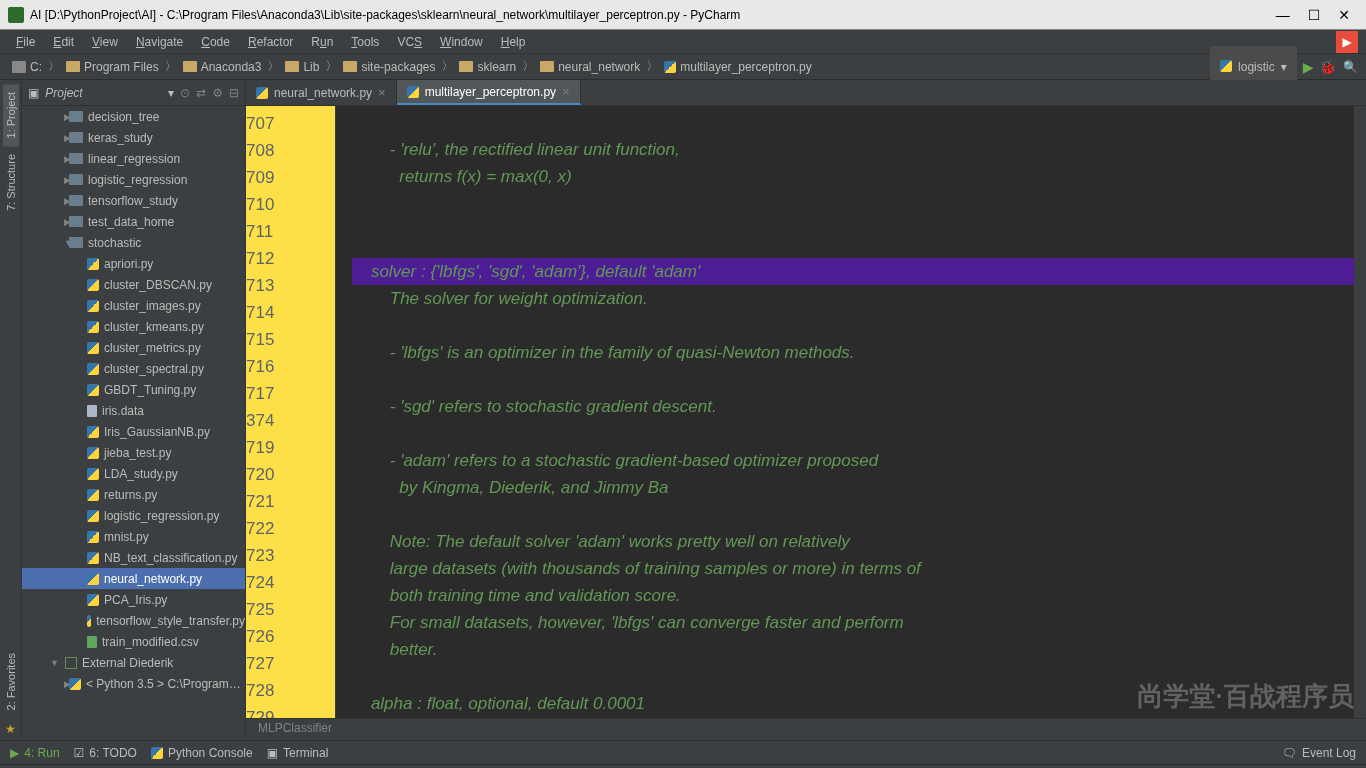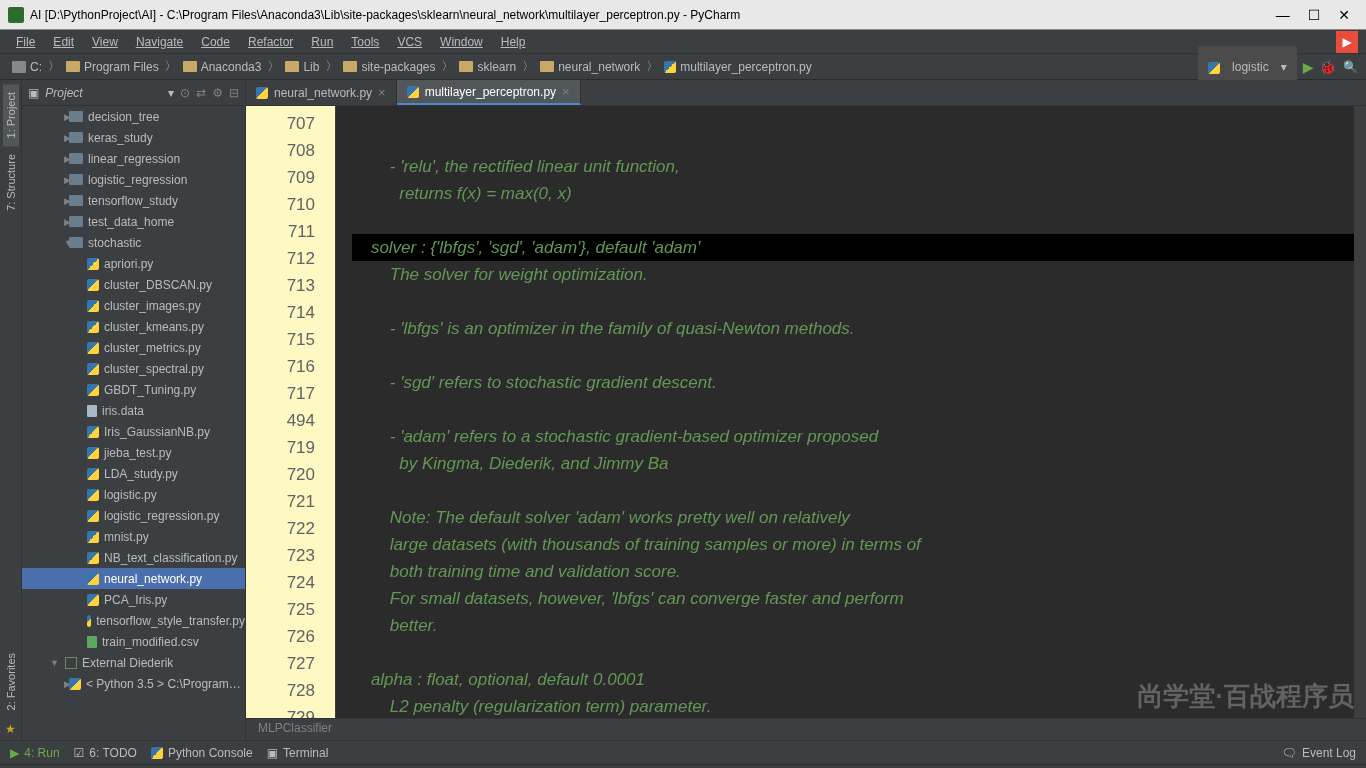--- a/index.html
+++ b/index.html
@@ -2,31 +2,31 @@
 <html><head>
 <meta charset="utf-8">
 <style>
 * { margin:0; padding:0; box-sizing:border-box; font-family:"Segoe UI",Arial,sans-serif; }
 body { background:#2b2b2b; color:#a9b7c6; font-size:12px; width:1366px; height:768px; overflow:hidden; position:relative; }
 .titlebar { height:30px; background:#e8e8e8; color:#000; display:flex; align-items:center; padding:0 8px; border-bottom:1px solid #888; }
 .titlebar .ticon { width:16px; height:16px; background:#2d6b2d; margin-right:6px; border-radius:2px; }
 .titlebar .title { flex:1; font-size:12px; }
 .winctrls { display:flex; gap:18px; padding-right:8px; font-size:14px; }
 .menubar { height:24px; background:#3c3f41; display:flex; align-items:center; padding:0 8px; gap:2px; border-bottom:1px solid #323232; }
-.menubar span { padding:2px 8px; color:#bbbbbb; cursor:pointer;text-decoration:underline; }
+.menubar span { padding:2px 8px; color:#bbbbbb; cursor:pointer; }
 .menubar span u { text-decoration:underline; }
 .menubar .right { margin-left:auto; display:flex; align-items:center; gap:6px; }
 .stopicon { width:22px; height:22px; background:#e74c3c; display:flex; align-items:center; justify-content:center; color:#fff; font-size:12px; }
 .navbar { height:26px; background:#3c3f41; display:flex; align-items:center; padding:0 8px; gap:2px; border-bottom:1px solid #2b2b2b; }
 .crumb { display:flex; align-items:center; gap:4px; color:#bbbbbb; padding:0 4px; cursor:pointer; }
 .folder-ico { width:14px; height:11px; background:#c9a767; border-radius:1px; display:inline-block; }
 .py-ico { width:12px; height:12px; background:linear-gradient(135deg,#3776ab 50%,#ffd43b 50%); border-radius:2px; display:inline-block; }
 .disk-ico { width:14px; height:12px; background:#888; border-radius:1px; display:inline-block; }
 .navbar .right { margin-left:auto; display:flex; align-items:center; gap:6px; }
-.runcfg { background:#4b4b4b; color:#bbb; padding:14px 10px; border-radius:3px; display:flex; align-items:flex-end; gap:12px; cursor:pointer; }
+.runcfg { background:#4b4b4b; color:#bbb; padding:14px 10px; border-radius:3px; display:flex; align-items:flex-start; gap:6px; cursor:pointer; }
 .run-ico { color:#6aab4a; font-size:14px; }
 .bug-ico { color:#6aab4a; font-size:14px; }
 .content { display:flex; height:660px; }
 .leftstrip { width:22px; background:#3c3f41; border-right:1px solid #323232; display:flex; flex-direction:column; align-items:center; padding-top:4px; }
 .leftstrip .vtab { writing-mode:vertical-rl; transform:rotate(180deg); color:#bbbbbb; padding:8px 2px; font-size:11px; cursor:pointer; }
 .leftstrip .vtab.active { background:#515658; }
 .sidebar { width:224px; background:#3c3f41; border-right:1px solid #323232; display:flex; flex-direction:column; }
 .sidehead { height:26px; display:flex; align-items:center; padding:0 6px; gap:6px; border-bottom:1px solid #323232; color:#bbbbbb; }
 .sidehead .title { flex:1;font-style:italic; }
 .sidehead .ico { color:#808080; cursor:pointer; font-size:12px; }
@@ -41,23 +41,23 @@
 .dir-ico { width:14px; height:11px; background:#6a7d8c; border-radius:1px; display:inline-block; }
 .file-ico { width:10px; height:12px; background:#a9b7c6; border-radius:1px; display:inline-block; }
 .csv-ico { width:10px; height:12px; background:#5da85d; border-radius:1px; display:inline-block; }
 .lib-ico { width:12px; height:12px; border:1px solid #6a8759; display:inline-block; }
 .editor { flex:1; display:flex; flex-direction:column; background:#2b2b2b; position:relative; }
 .tabs { height:26px; background:#3c3f41; display:flex; align-items:stretch; border-bottom:1px solid #323232; }
 .tab { display:flex; align-items:center; padding:0 10px; gap:6px; color:#bbbbbb; font-size:12px; cursor:pointer; border-right:1px solid #323232; }
 .tab.active { background:#515658; color:#fff; border-bottom:2px solid #4a88c7; }
 .tab .close { color:#808080; font-size:13px; }
 .code { flex:1; display:flex; overflow:hidden; font-family:Consolas,monospace; font-size:17px; }
-.gutter { width:90px; background:#fef9c3; color:#606366; text-align:right; padding:4px 20px 4px 0; line-height:27px; border-right:1px solid #3c3f41; }
-.src { flex:1; padding:20px 0 4px 16px; line-height:27px; color:#629755; font-style:italic; white-space:pre; position:relative; }
-.src .hl { background:#000000; display:block; }
+.gutter { width:90px; background:#fde047; color:#606366; padding:4px 20px 4px 0; line-height:27px; border-right:1px solid #3c3f41; }
+.src { flex:1; padding:3px 0 4px 16px; line-height:27px; color:#629755; font-style:italic; white-space:pre; position:relative; }
+.src .hl { background:#4c1d95; display:block;margin-top:41px; }
 .rstrip { width:12px; background:#3c3f41; }
 .breadcrumb2 { height:22px; background:#3c3f41; color:#808080; padding:2px 12px; font-size:12px; border-top:1px solid #323232; }
 .bottombar { height:24px; background:#3c3f41; display:flex; align-items:center; padding:0 10px; gap:14px; color:#bbbbbb; border-top:1px solid #323232; }
 .bottombar .item { display:flex; align-items:center; gap:5px; cursor:pointer; }
 .bottombar .right { margin-left:auto; }
 .statusbar { height:24px; background:#3c3f41; display:flex; align-items:center; padding:0 10px; gap:16px; color:#808080; border-top:1px solid #2b2b2b; font-size:11px; }
 .star-ico { color:#c9a227; }
 .run-green { color:#6aab4a; }
 .watermark { position:absolute; right:12px; bottom:54px; color:rgba(200,200,200,0.35); font-size:26px; font-weight:bold; font-family:"Microsoft YaHei",sans-serif; pointer-events:none; }
 </style>
@@ -249,21 +249,21 @@
           <span>jieba_test.py</span>
         </div>
         <div class="row d1">
           <span class="arw"></span>
           <span class="py-ico"></span>
           <span>LDA_study.py</span>
         </div>
         <div class="row d1">
           <span class="arw"></span>
           <span class="py-ico"></span>
-          <span>logistic.py</span>
+          <span>returns.py</span>
         </div>
         <div class="row d1">
           <span class="arw"></span>
           <span class="py-ico"></span>
           <span>logistic_regression.py</span>
         </div>
         <div class="row d1">
           <span class="arw"></span>
           <span class="py-ico"></span>
           <span>mnist.py</span>
@@ -325,21 +325,21 @@
           <div>708</div>
           <div>709</div>
           <div>710</div>
           <div>711</div>
           <div>712</div>
           <div>713</div>
           <div>714</div>
           <div>715</div>
           <div>716</div>
           <div>717</div>
-          <div>494</div>
+          <div>374</div>
           <div>719</div>
           <div>720</div>
           <div>721</div>
           <div>722</div>
           <div>723</div>
           <div>724</div>
           <div>725</div>
           <div>726</div>
           <div>727</div>
           <div>728</div>

